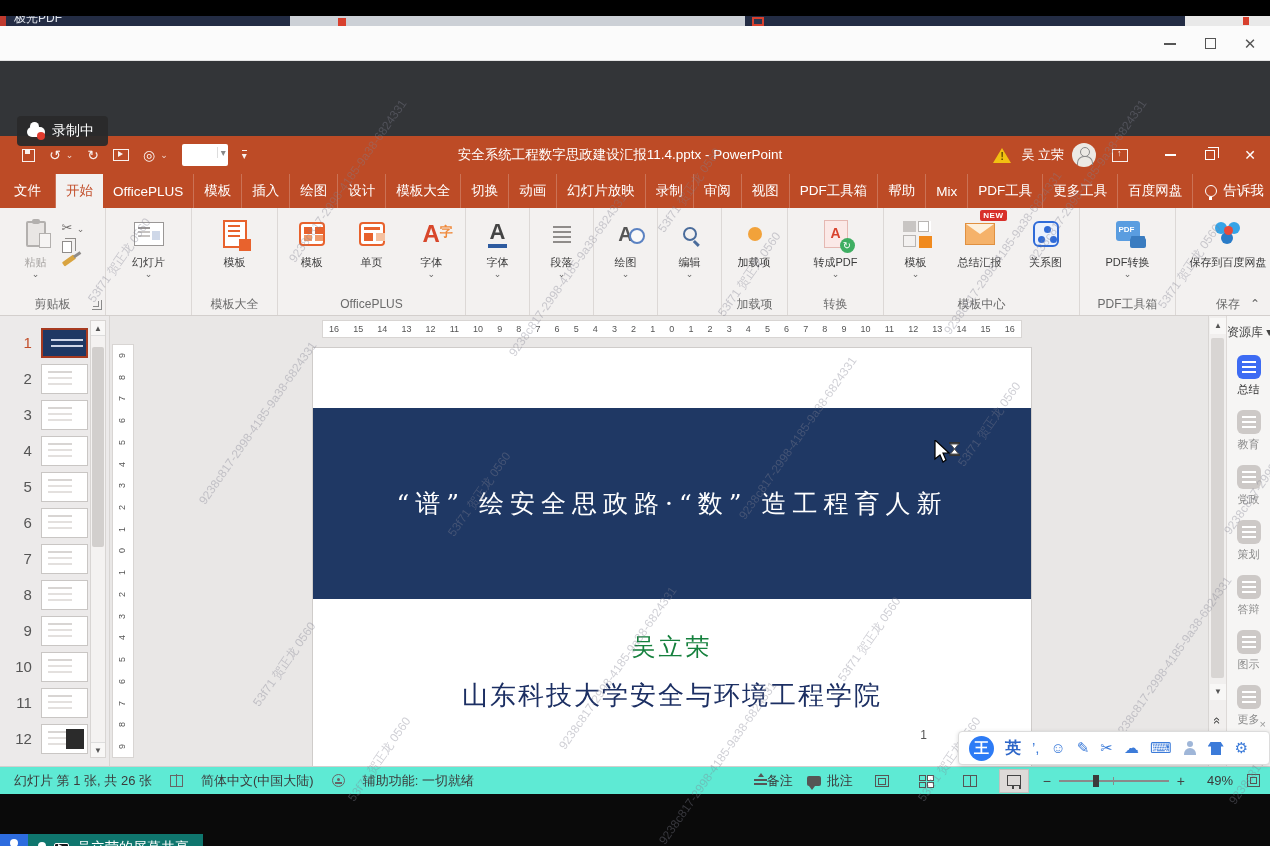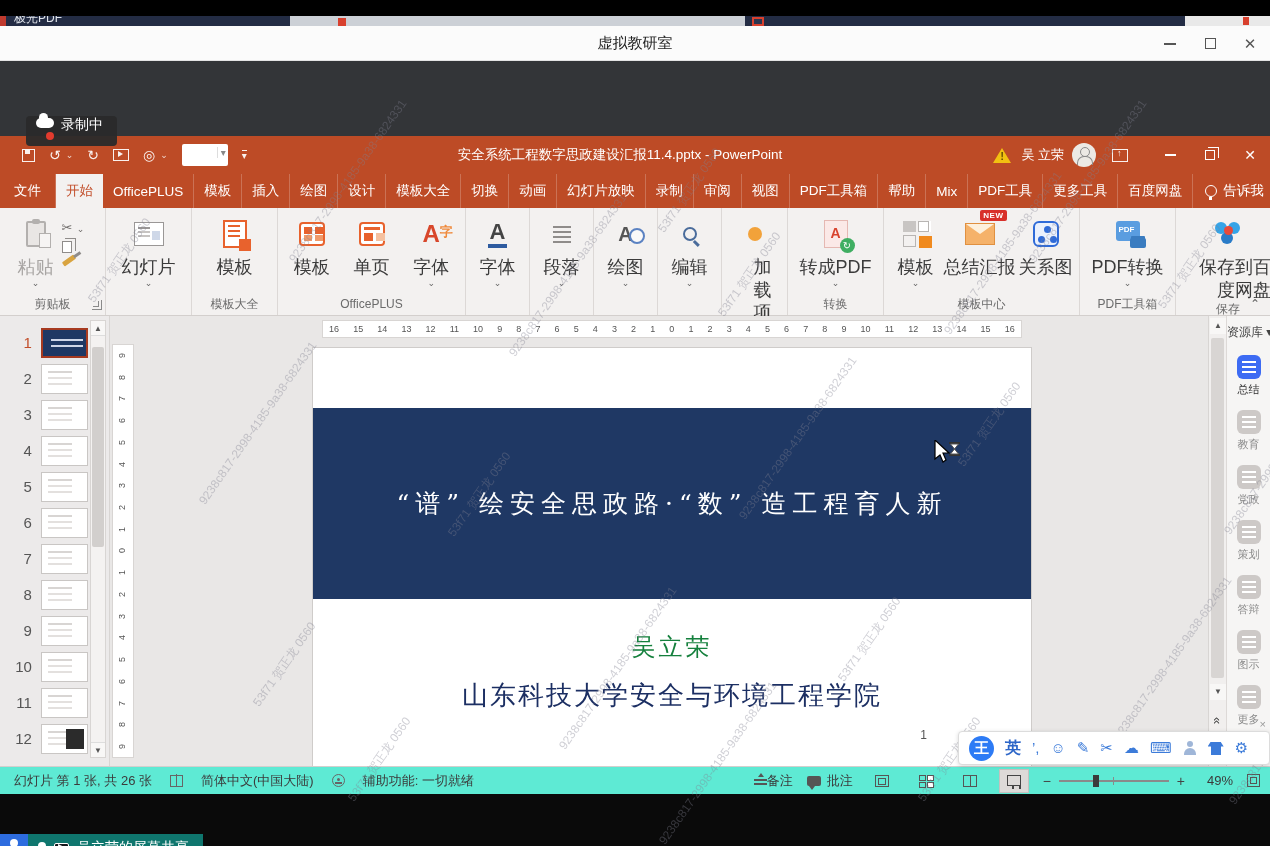--- a/index.html
+++ b/index.html
@@ -20,21 +20,21 @@
   
   .vrbar{left:0;top:10px;width:1270px;height:35px;background:#fbfbfb;border-bottom:1px solid #e3e3e3;}
   .vrbar .title{position:absolute;left:0;right:0;top:8px;text-align:center;font-size:15px;color:#222;}
   .vrctl{position:absolute;top:0;height:35px;width:40px;display:flex;align-items:center;justify-content:center;color:#555;font-size:15px;}
   .vr-min{right:80px;} .vr-max{right:40px;} .vr-close{right:0;}
   .vr-max .box{width:11px;height:11px;border:1.5px solid #555;display:inline-block;}
   .vr-min .bar{width:12px;height:2px;background:#555;display:inline-block;}
 
   
   .darkband{left:0;top:45px;width:1270px;height:75px;background:#333538;}
-  .recbadge{left:26px;top:100px;height:30px;background:rgba(42,42,42,.95);border-radius:4px;display:flex;gap:7px;padding:0 14px 0 10px;z-index:30;}
+  .recbadge{left:17px;top:100px;height:30px;background:rgba(42,42,42,.95);border-radius:4px;display:flex;align-items:center;gap:7px;padding:0 14px 0 10px;z-index:30;}
   .recbadge .cloud{position:relative;width:18px;height:12px;}
   .recbadge .cloud:before{content:"";position:absolute;left:0;top:2px;width:18px;height:10px;background:#fff;border-radius:6px;}
   .recbadge .cloud:after{content:"";position:absolute;left:3px;top:-3px;width:9px;height:9px;background:#fff;border-radius:50%;}
   .recbadge .dot{position:absolute;left:20px;top:16px;width:8px;height:8px;background:#e23b2e;border-radius:50%;z-index:2;}
   .recbadge .txt{color:#fff;font-size:14px;}
 
   
   .pptbar{left:0;top:120px;width:1270px;height:38px;background:#bd4b26;color:#fff;}
   .qat{position:absolute;left:22px;top:0;height:38px;display:flex;align-items:center;gap:14px;color:rgba(255,255,255,.92);font-size:14px;}
   .ic-save{width:13px;height:13px;border:1.5px solid rgba(255,255,255,.92);position:relative;display:inline-block;}
@@ -70,21 +70,21 @@
   .bulb:after{content:"";position:absolute;left:3px;top:11px;width:3px;height:3px;background:#fff;}
 
   
   .ribbon{left:0;top:192px;width:1270px;height:108px;background:#f3f1f0;border-bottom:1px solid #d3cfcd;display:flex;}
   .rgroup{display:flex;flex-direction:column;border-right:1px solid #dcd8d6;flex:0 0 auto;position:relative;}
   .rbody{flex:1;display:flex;align-items:flex-start;justify-content:center;gap:4px;padding:6px 6px 0 6px;}
   .glabel{height:22px;display:flex;align-items:center;justify-content:center;font-size:12px;color:#6b6b6b;gap:4px;position:relative;white-space:nowrap;}
   .launcher{position:absolute;right:3px;bottom:5px;width:10px;height:10px;border-right:1.5px solid #8a8a8a;border-bottom:1.5px solid #8a8a8a;font-size:0;}
   .launcher:before{content:"";position:absolute;right:2px;bottom:2px;width:5px;height:5px;border-right:1.5px solid #8a8a8a;border-bottom:1.5px solid #8a8a8a;}
   .bigbtn{display:flex;flex-direction:column;align-items:center;width:58px;padding-top:3px;color:#3b3b3b;}
-  .bigbtn .blabel{font-size:18px;margin-top:5px;white-space:nowrap;text-align:right;line-height:1.25;}
+  .bigbtn .blabel{font-size:11px;margin-top:5px;white-space:nowrap;text-align:left;line-height:1.25;}
   .bigbtn .dd{font-size:9px;color:#666;margin-top:1px;line-height:6px;}
   .bigbtn.disabled .blabel{color:#a8a5a3;}
   .icbox{height:34px;display:flex;align-items:center;justify-content:center;}
   
   .ic-clipboard{width:20px;height:26px;border:2px solid #b3b0ae;border-radius:2px;position:relative;background:#e9e6e4;}
   .ic-clipboard:before{content:"";position:absolute;left:4px;top:-4px;width:8px;height:5px;background:#b3b0ae;border-radius:2px;}
   .ic-clipboard:after{content:"";position:absolute;right:-7px;bottom:-3px;width:10px;height:13px;background:#f6f4f3;border:1.5px solid #b3b0ae;}
   .smallcol{display:flex;flex-direction:column;gap:5px;padding-top:4px;width:30px;align-items:flex-start;}
   .sic{font-size:13px;color:#6f6c6a;line-height:14px;}
   .ic-copy{width:10px;height:12px;border:1.5px solid #8f8c8a;position:relative;display:inline-block;background:#fff;}
@@ -255,21 +255,20 @@
     <div class="redstrip"></div>
     <span class="appname">极光PDF</span>
     <div class="graybar"></div>
     <div class="reddot1"></div>
     <div class="redbox"></div>
     <div class="whiteseg"></div>
     <div class="redtick"></div>
   </div>
 
   <div class="abs vrbar">
-    <div class="title">虚拟教研室</div>
     <div class="vrctl vr-min">
         <span class="bar"></span>
       </div>
     <div class="vrctl vr-max">
         <span class="box"></span>
       </div>
     <div class="vrctl vr-close">✕</div>
   </div>
 
   <div class="abs darkband"></div>

